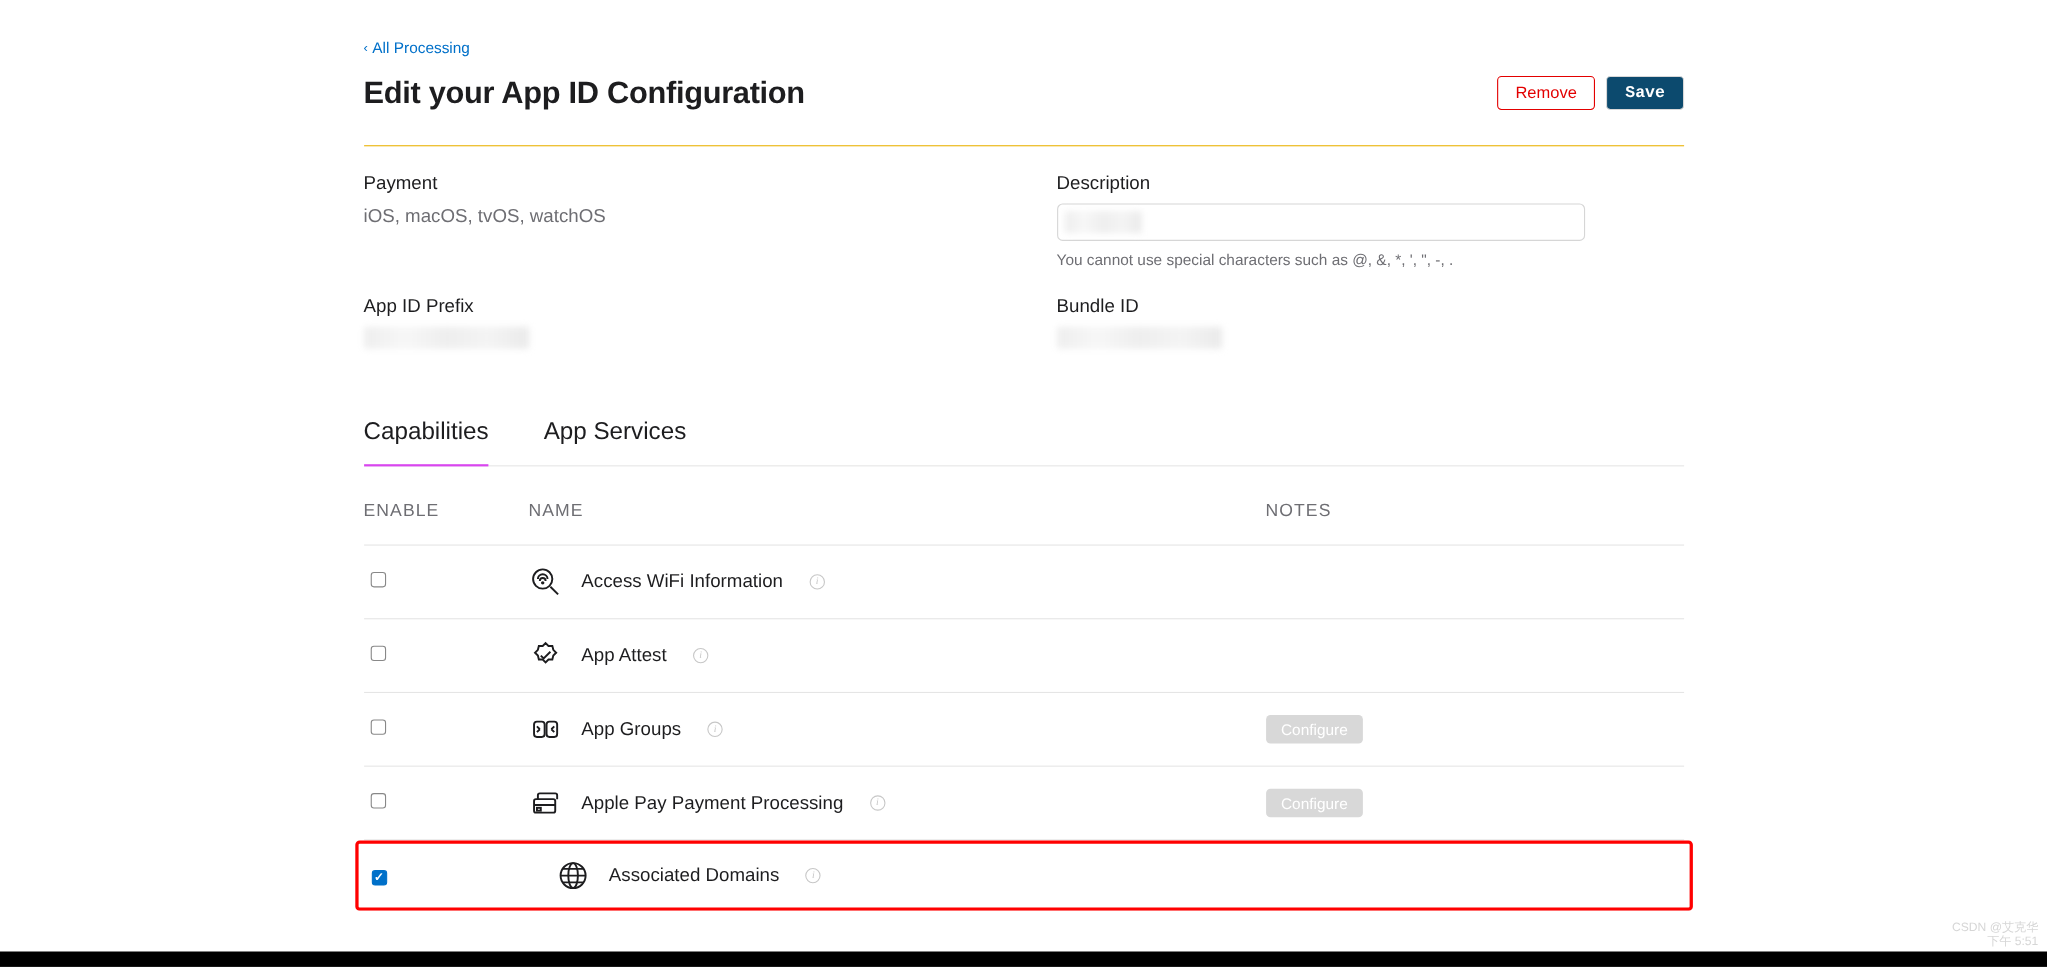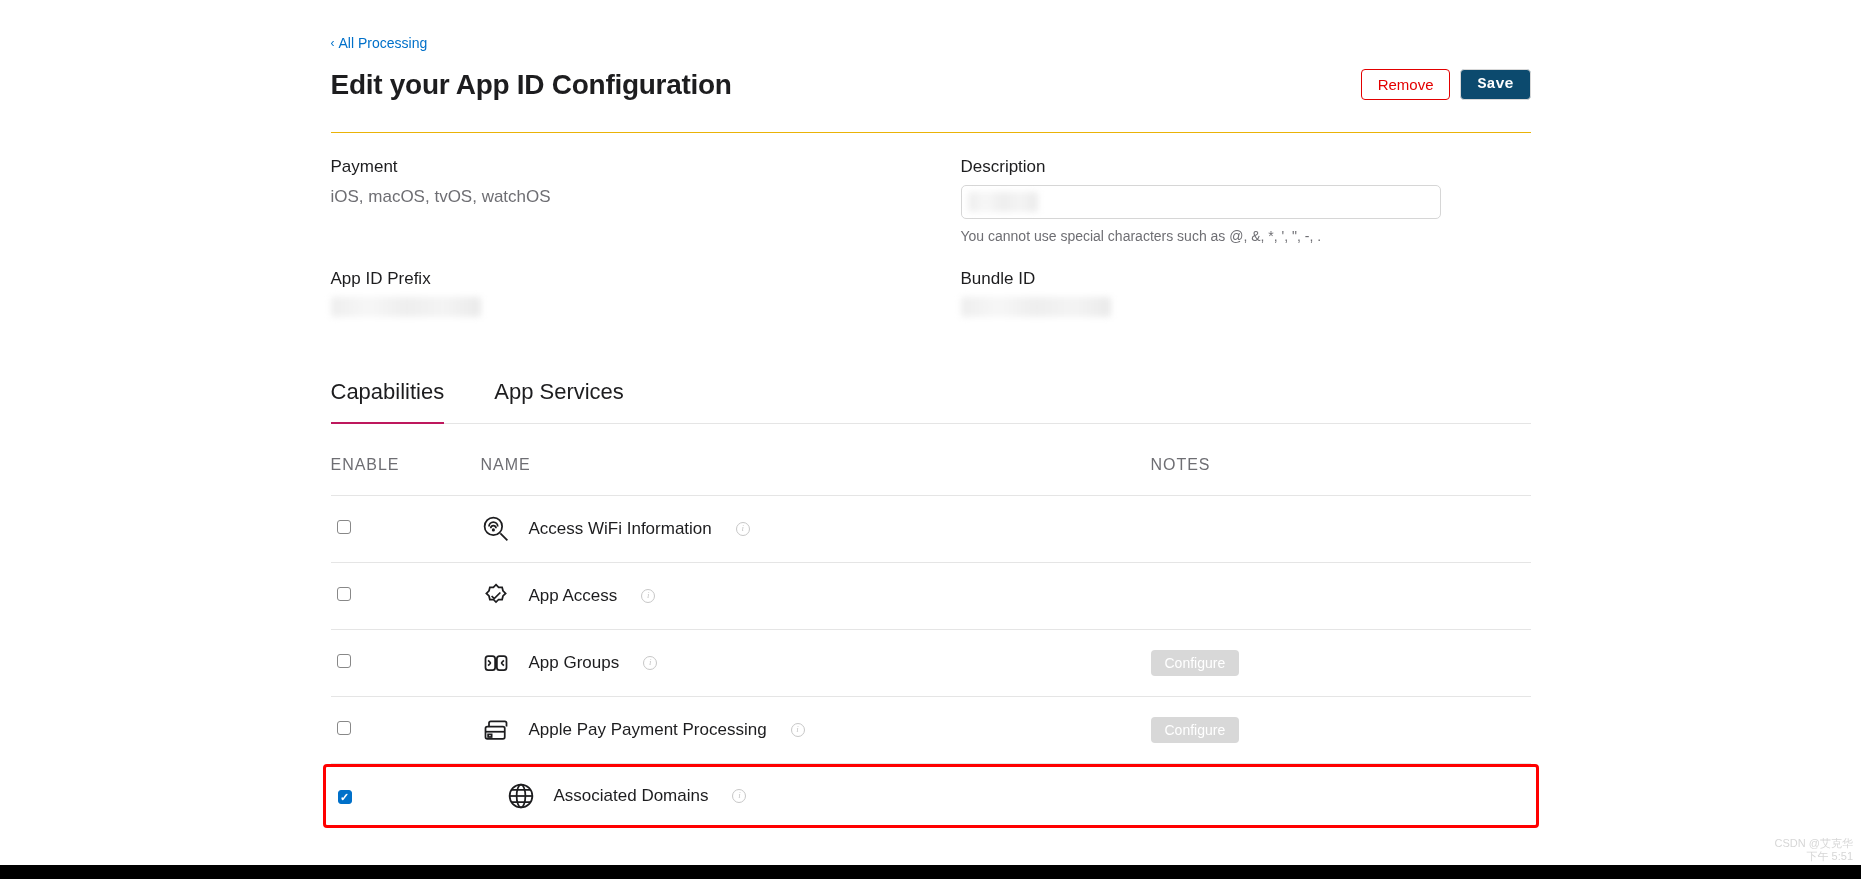--- a/index.html
+++ b/index.html
@@ -76,21 +76,21 @@
       gap: 50px;
       margin-top: 54px;
       border-bottom: 1px solid #e5e5e5;
     }
     .tab {
       padding-bottom: 14px;
       font-size: 22px;
       color: #1d1d1f;
       cursor: pointer;
     }
-    .tab.active { border-bottom: 2px solid #be185d; margin-bottom: -1px; font-weight:400;}
+    .tab.active { border-bottom: 2px solid #d946ef; margin-bottom: -1px; font-weight:400;}
     .table { width: 100%; }
     .thead {
       display: grid;
       grid-template-columns: 150px 1fr 380px;
       padding: 30px 0 18px 0;
       font-size: 16px;
       letter-spacing: 0.06em;
       color: #6e6e73;
       border-bottom: 1px solid #e5e5e5;
     }
@@ -241,21 +241,21 @@
 
     <div class="row">
       <div class="cell-enable"><span class="chk"></span></div>
       <div class="cell-name">
         <span class="cap-icon">
           <svg viewBox="0 0 32 32" fill="none" stroke-width="2">
               <path d="M16 3l3 3h4l1 4 3 3-3 3-1 4h-4l-3 3-3-3h-4l-1-4-3-3 3-3 1-4h4z"></path>
               <path d="M11 16l3 3 7-7"></path>
             </svg>
         </span>
-        <span>App Access</span>
+        <span>App Attest</span>
         <span class="info-i">i</span>
       </div>
       <div class="cell-notes"></div>
     </div>
 
     <div class="row">
       <div class="cell-enable"><span class="chk"></span></div>
       <div class="cell-name">
         <span class="cap-icon">
           <svg viewBox="0 0 32 32" fill="none" stroke-width="2">

